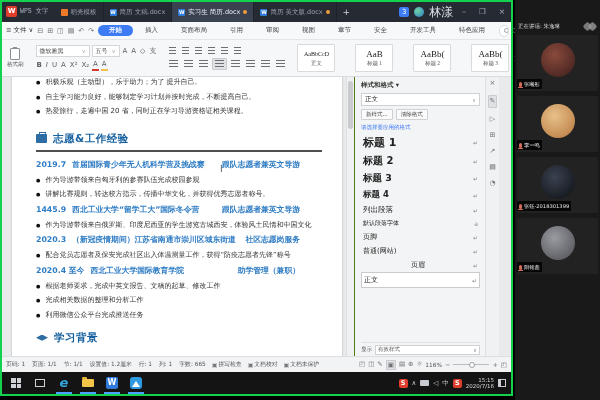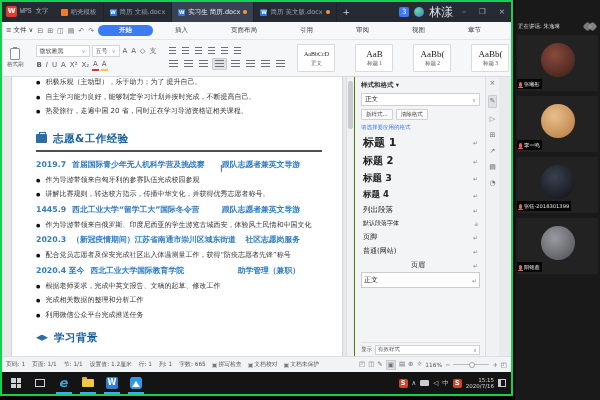--- a/index.html
+++ b/index.html
@@ -32,21 +32,21 @@
   .user-avatar { width:10px; height:10px; border-radius:50%;
     background:radial-gradient(circle at 35% 35%, #6fd3a8, #2e7cc4); }
   .user-name { color:#dfe4eb; font-size:12px; }
   .winbtn { color:#aeb6c2; font-size:7.5px; padding:0 4px; line-height:20px; }
 
   
   .menurow { height:18px; background:#f7f8fa; border-bottom:1px solid #e3e5e8;
     display:flex; align-items:center; padding:0 4px; gap:3px; flex:0 0 18px; }
   .filemenu { font-size:6.5px; color:#333; white-space:nowrap; }
   .qicon { color:#707ention7px; color:#6b7075; font-size:7px; padding:0 1px; }
-  .ribbon-tab { font-size:6.5px; color:#3a3f45; padding:1px 21px; border-radius:8px; white-space:nowrap; }
+  .ribbon-tab { font-size:6.5px; color:#3a3f45; padding:1px 11px; border-radius:8px; white-space:nowrap; }
   .ribbon-tab.active { background:#3d7bf5; color:#fff; font-weight:bold; }
   .searchbox { margin-left:auto; width:82px; height:12px; border:1px solid #dcdee1; background:#fff;
     border-radius:7px; display:flex; align-items:center; gap:3px; padding:0 4px;
     font-size:5.5px; color:#9aa0a8; white-space:nowrap; overflow:hidden; }
   .mag { width:5px; height:5px; border:1px solid #9aa0a8; border-radius:50%; position:relative; flex:0 0 5px; }
   .mag:after { content:""; position:absolute; width:3px; height:1px; background:#9aa0a8;
     transform:rotate(45deg); left:3.5px; top:4.5px; }
   .mn-item { font-size:6px; color:#555; white-space:nowrap; display:flex; align-items:center; gap:1px; }
   .sync-g { color:#2bb24c; font-size:7px; }
   .mn-dim { color:#888; font-size:6.5px; padding:0 1px; }

